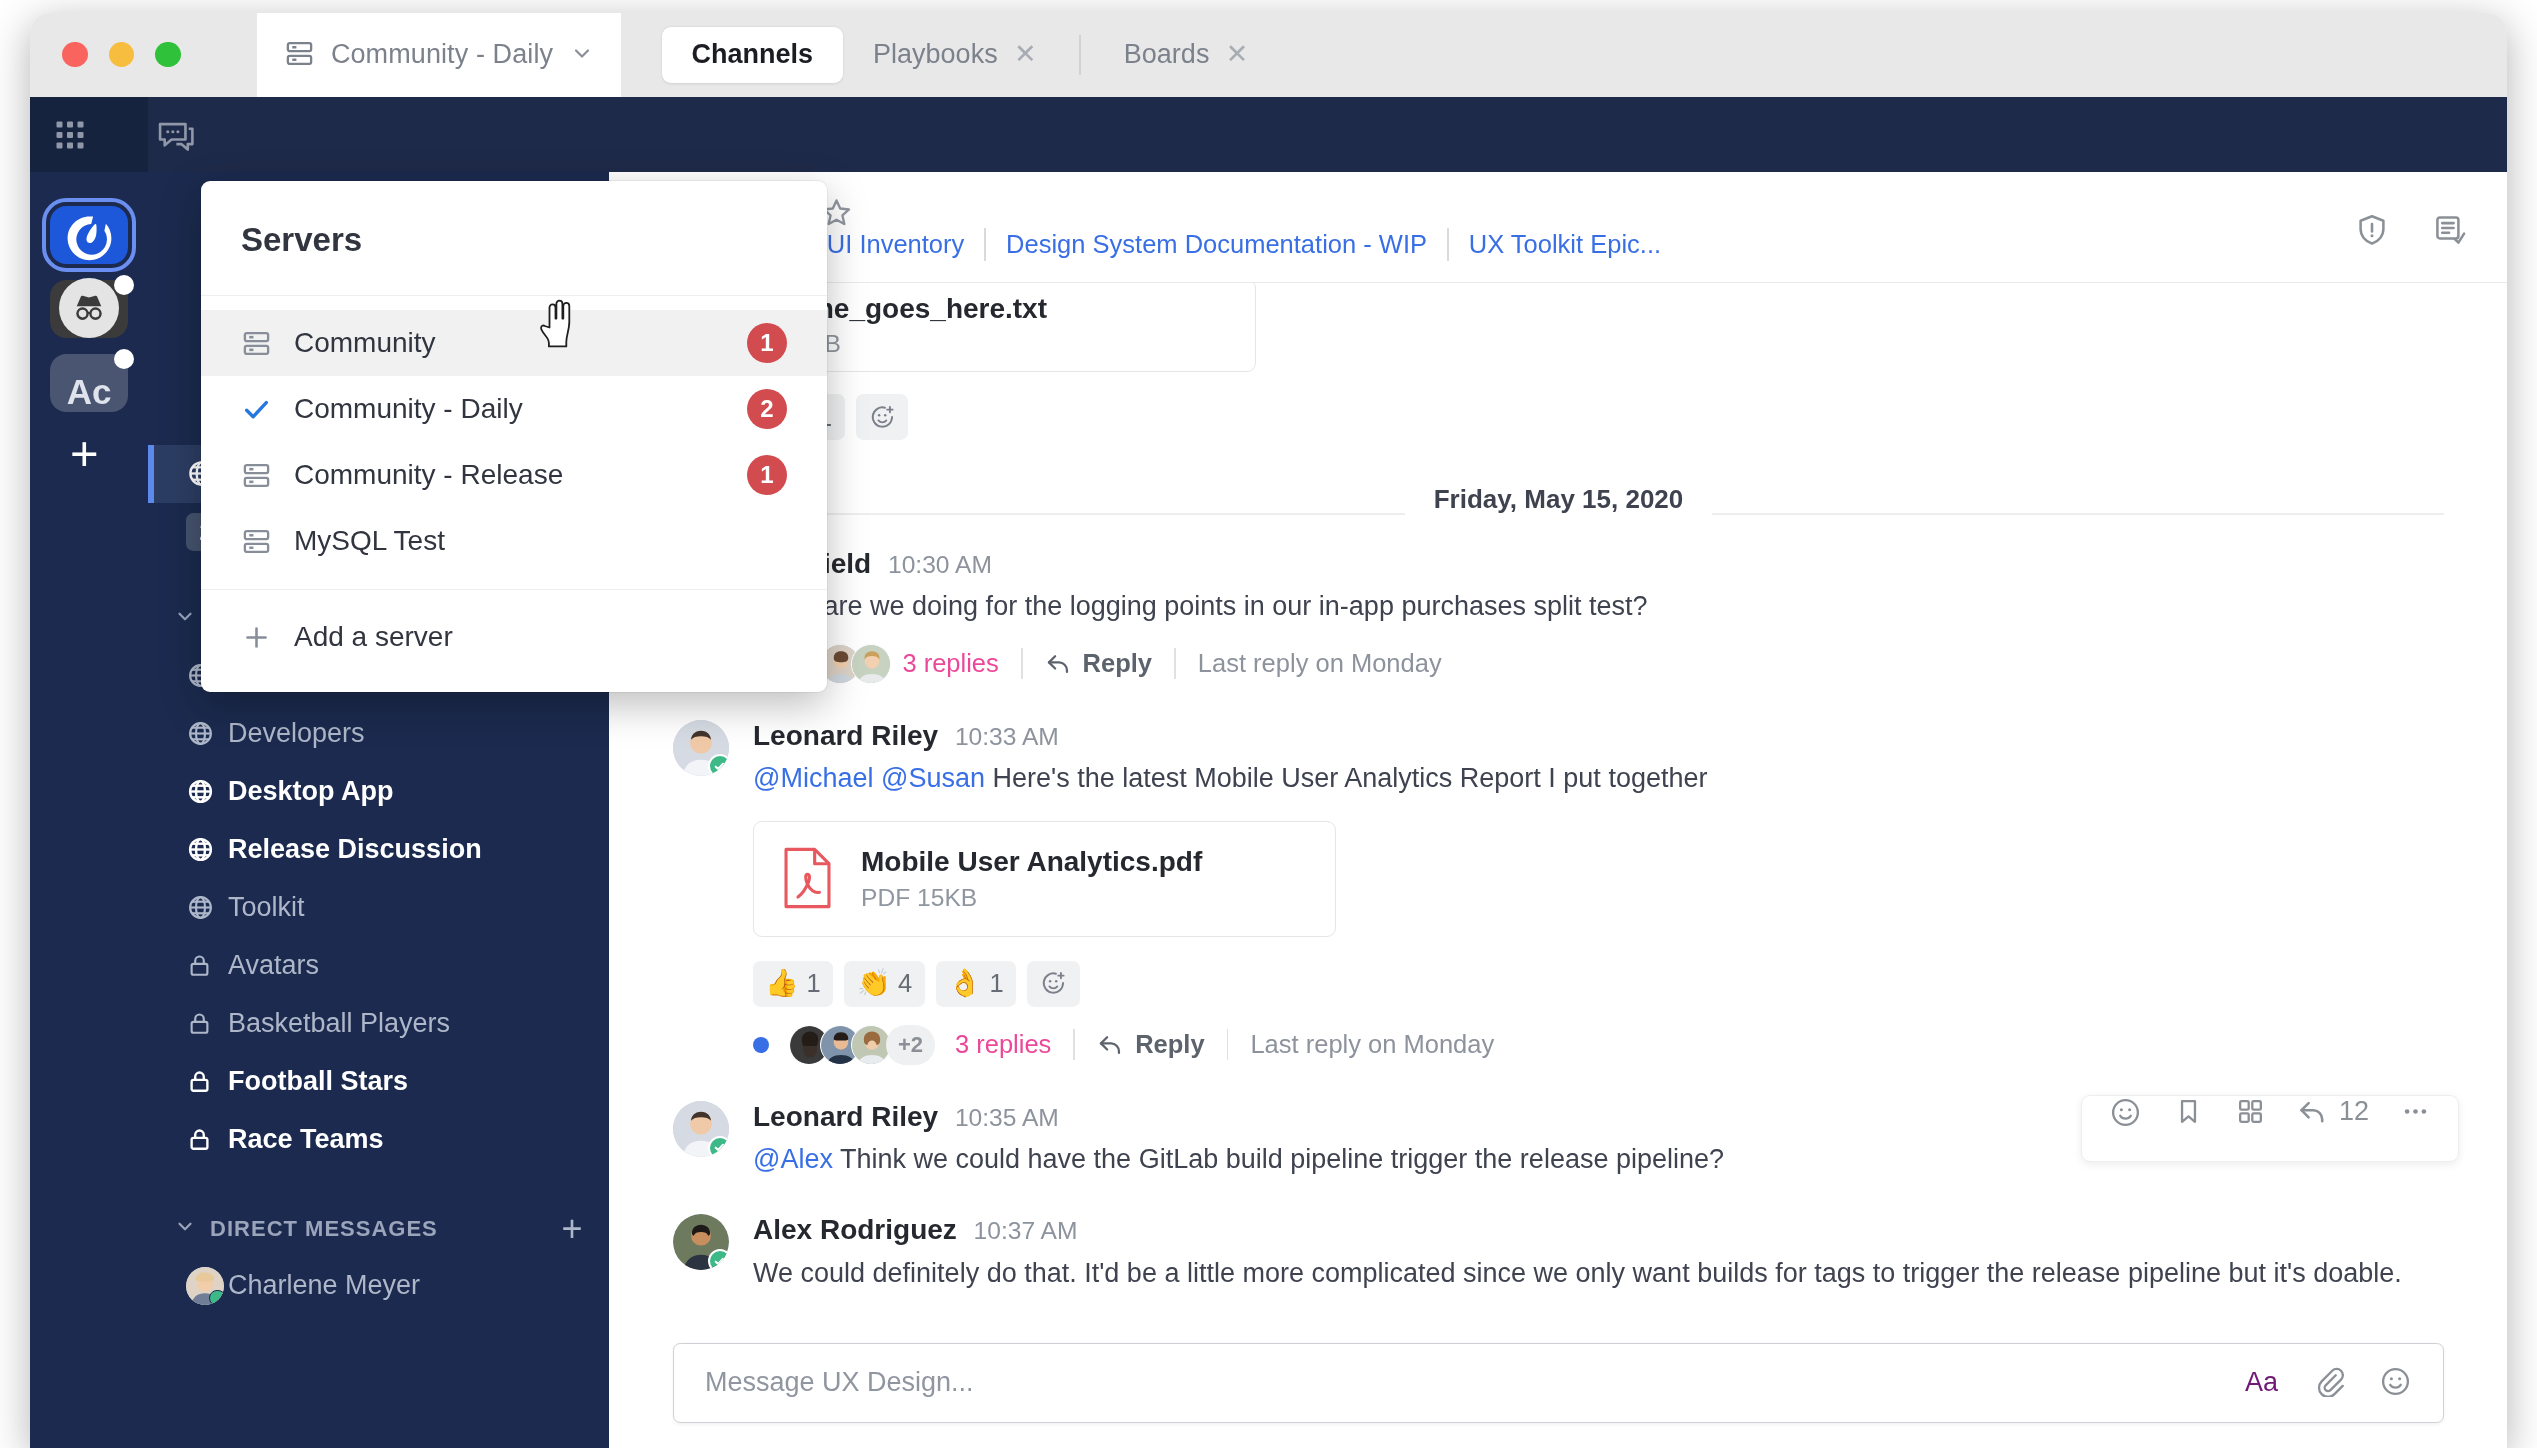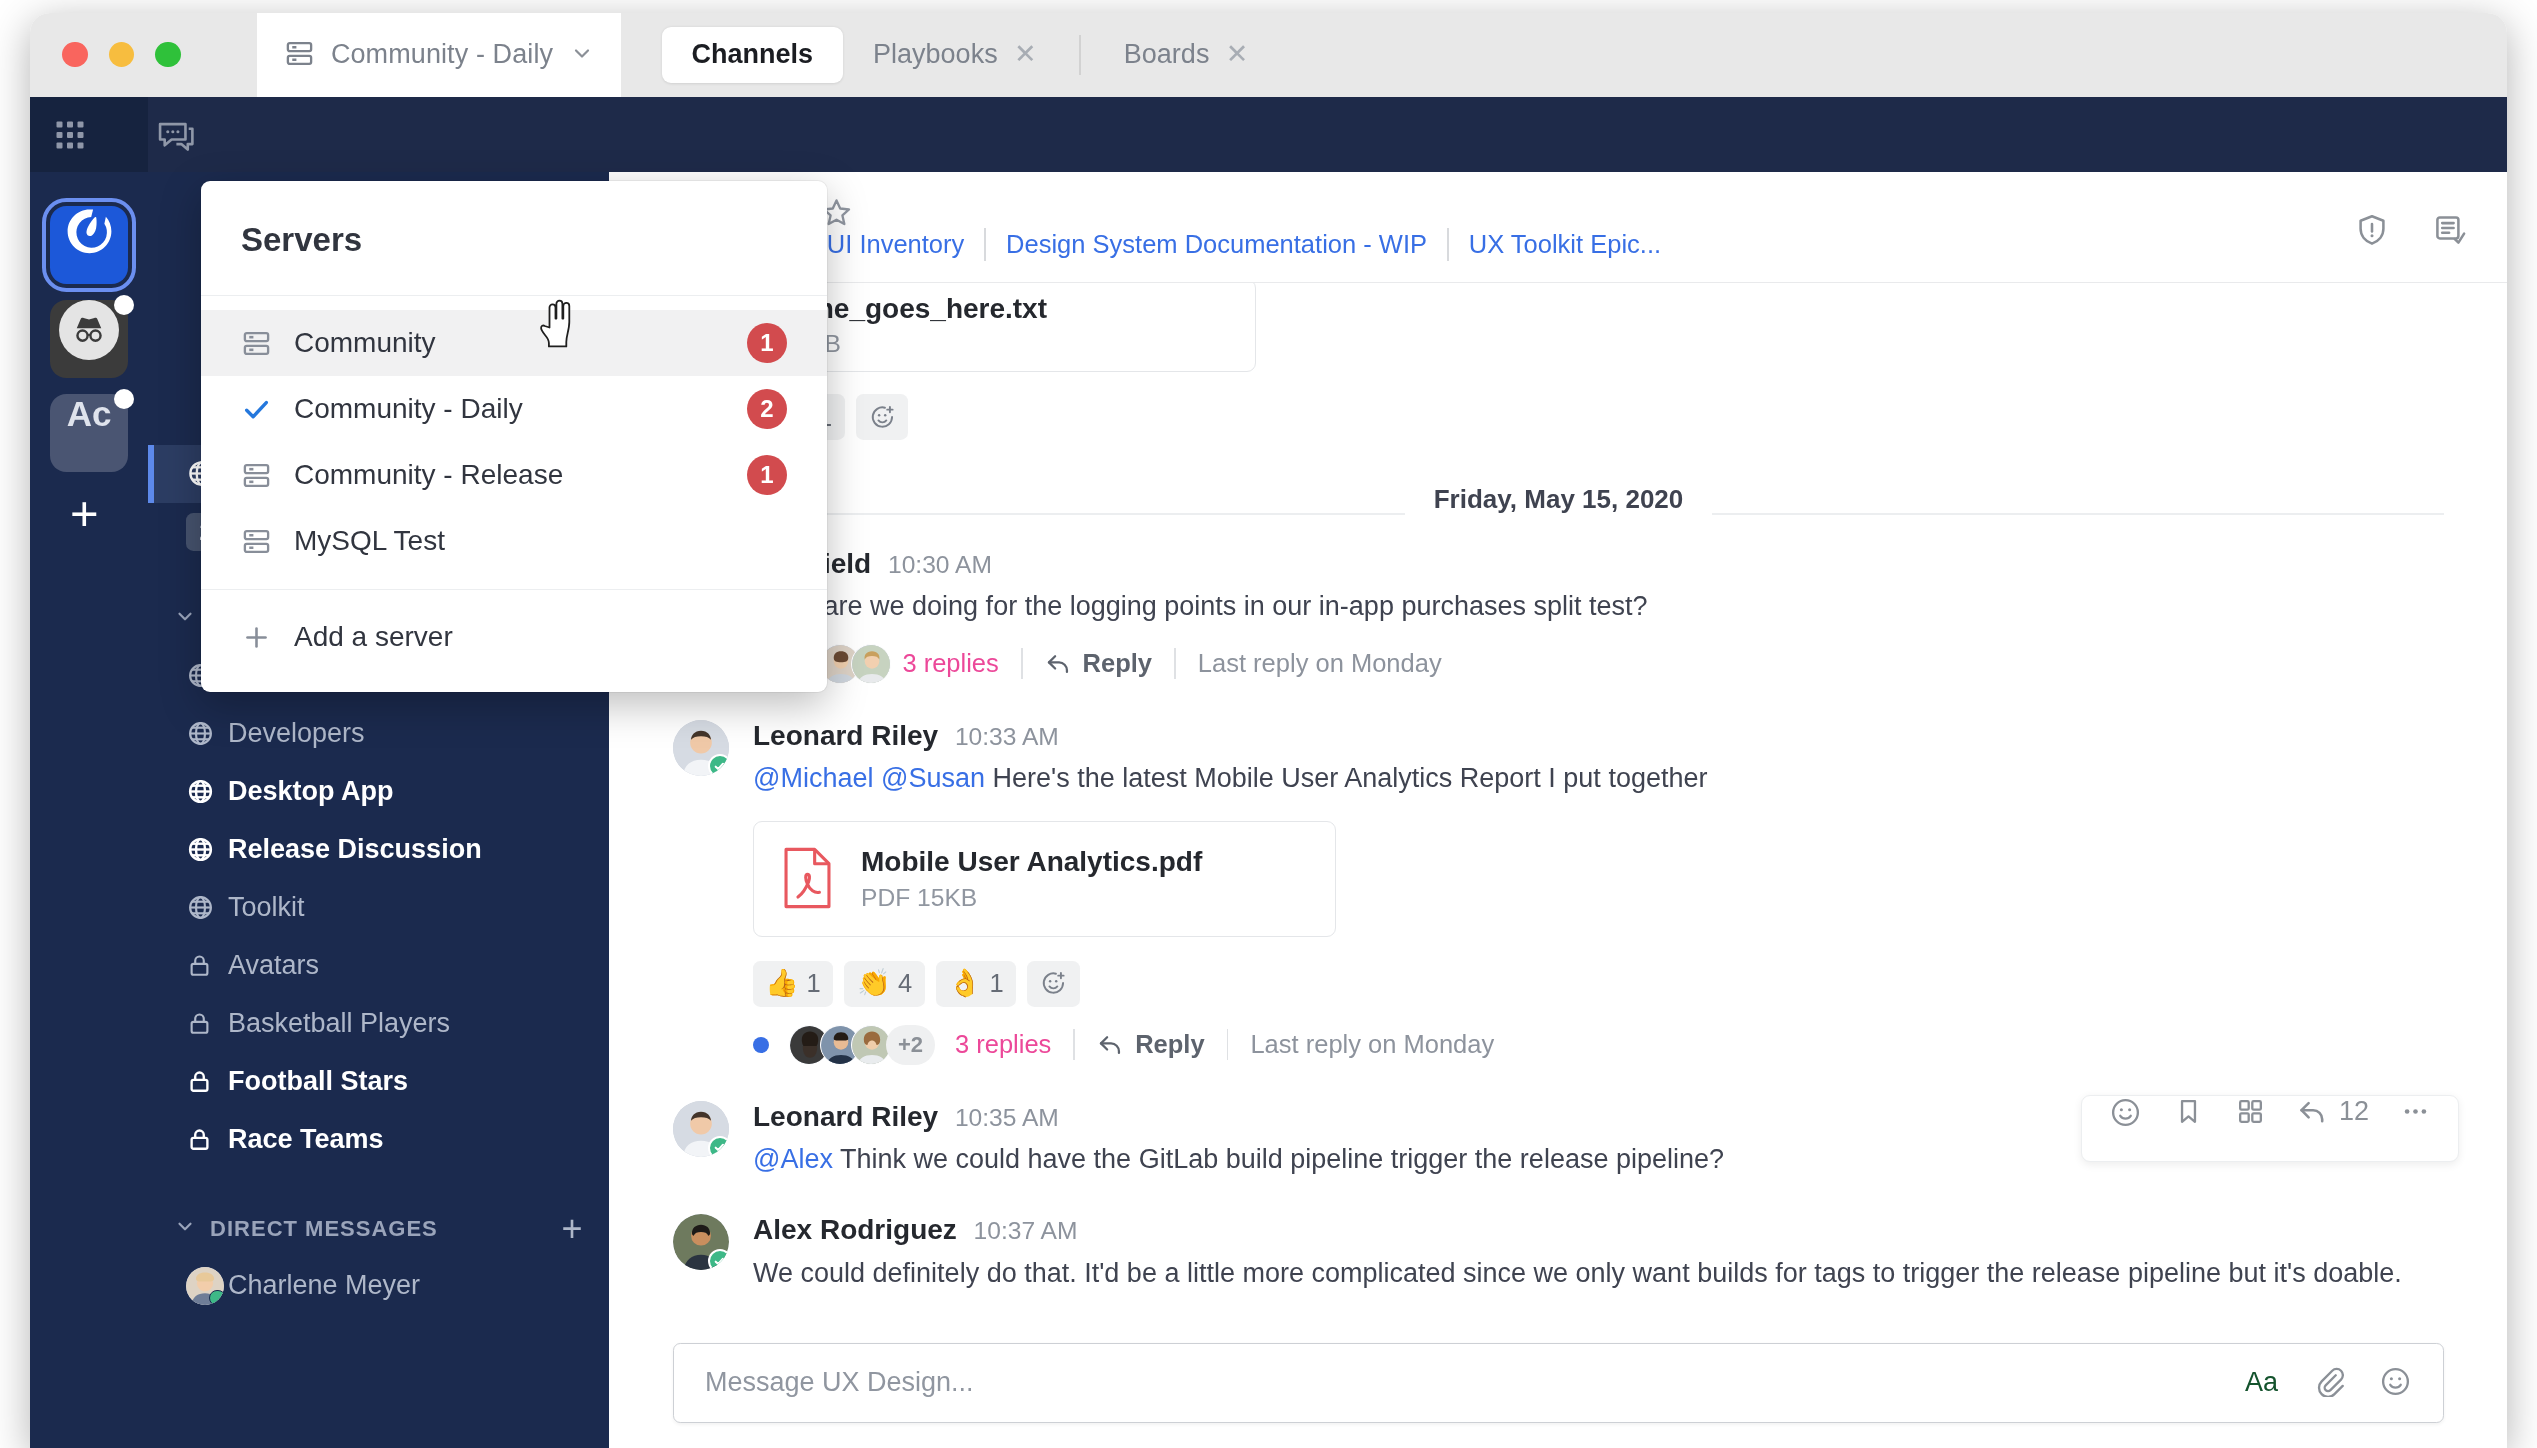--- a/index.html
+++ b/index.html
@@ -75,22 +75,22 @@
     position: absolute; left: 0; top: 0;
     width: 118px; height: 1353px;
     background: #1b2a4e;
   }
   .teambar-header {
     position: absolute; left: 0; top: 0; width: 118px; height: 75px;
     background: #16233f;
   }
   .team-icon-wrap { position: absolute; left: 20px; top: 109px; }
   .team-icon {
-    width: 78px; height: 78px; border-radius: 16.4px;
-    display: flex; align-items: flex-start; justify-content: center;
+    width: 78px; height: 58px; border-radius: 16.4px;
+    display: flex; align-items: flex-end; justify-content: center;
     margin-bottom: 16.4px; position: relative;
   }
   .team-icon.mm { background: #1c58d9; outline: 4.6px solid #6b8ff0; outline-offset: 4.6px; }
   .team-icon.incog { background: #3b3b3b; }
   .team-icon.ac { background: #4a5572; color: #dfe3ec; font-size: 35px; font-weight: bold; }
   .team-unread {
     position: absolute; right: -5.5px; top: -5.5px;
     width: 20px; height: 20px; border-radius: 50%; background: #ffffff;
   }
   .team-plus {
@@ -278,21 +278,21 @@
 
   .composer {
     position: absolute; left: 64px; bottom: 27px;
     width: 1771px; height: 80px;
     background: #ffffff;
     border: 1.8px solid #cdd0d5; border-radius: 7.3px;
     display: flex; align-items: center; padding: 16px 31px;
     box-shadow: 0 1.8px 3.6px rgba(0,0,0,.05);
   }
   .composer .cph { flex: 1; font-size: 27px; color: #9096a0; }
-  .composer .ctools { display: flex; align-items: center; gap: 35px; color: #14532d; }
+  .composer .ctools { display: flex; align-items: center; gap: 35px; color: #701a75; }
 
   
   .serverdd {
     position: absolute; left: 171px; top: 84px;
     width: 626px;
     background: #ffffff;
     border-radius: 9px;
     box-shadow: 0 12.7px 40px rgba(0,0,0,.26), 0 0 0 0.9px rgba(0,0,0,.05);
     overflow: hidden;
     z-index: 60;

